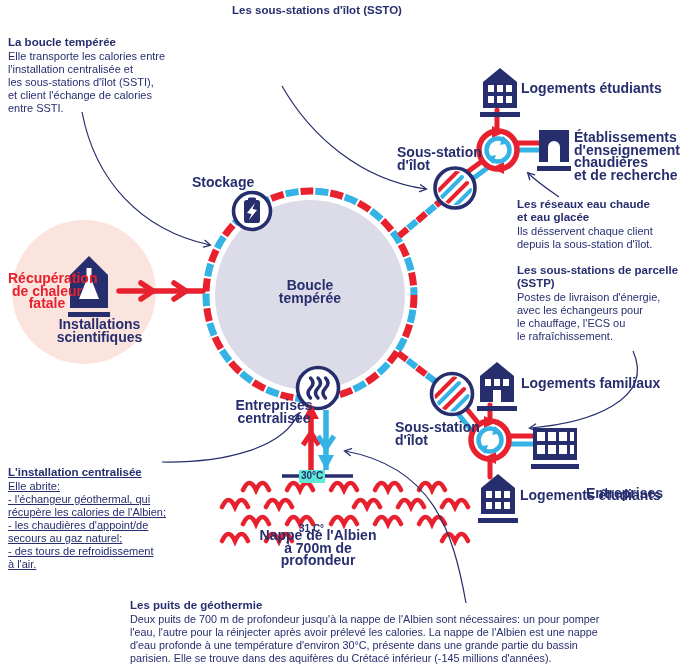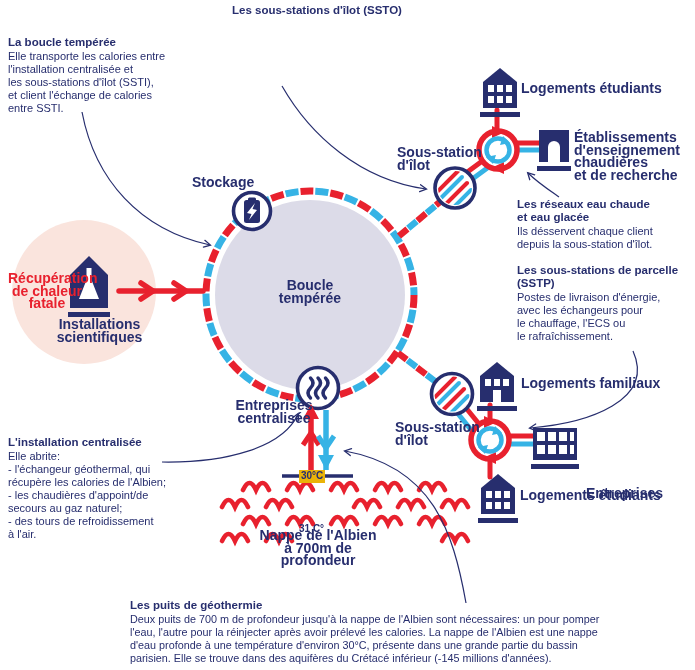--- a/index.html
+++ b/index.html
@@ -6,21 +6,21 @@
   .page{position:relative;width:695px;height:670px;background:#fff;overflow:hidden;
         font-family:"Liberation Sans",sans-serif;}
   .gfx{position:absolute;left:0;top:0;}
   .annot{position:absolute;color:#272e6e;font-size:11px;line-height:13px;font-weight:500;}
   .annot .t{font-weight:700;font-size:11.5px;margin-bottom:1px;}
   .pre{white-space:pre-line;}
   .lbl{position:absolute;font-weight:700;color:#272e6e;font-size:14px;line-height:12.5px;white-space:pre-line;}
   .lbl.red{color:#e8212e;}
   .lbl.ctr{text-align:center;}
   .lbl.small{font-size:10px;}
-  .lbl-30{background:#eab308;padding:0 2px;}
+  .lbl-30{background:#5eead4;padding:0 2px;}
 </style>
 </head>
 <body>
 
 <div class="page">
 
   <svg class="gfx" width="695" height="670" viewBox="0 0 695 670">
     <defs>
       <marker id="ah" markerWidth="12" markerHeight="12" refX="7" refY="4.5" orient="auto" markerUnits="userSpaceOnUse">
         <path d="M1,1 L7.5,4.5 L1,8" stroke="#272e6e" stroke-width="1.3" fill="none" stroke-linecap="round"></path>
@@ -251,21 +251,21 @@
 
   <div class="annot" style="left:517px;top:264px;width:178px;">
     <div class="t pre">Les sous-stations de parcelle
 (SSTP)</div>
     <div class="pre">Postes de livraison d'énergie,
 avec les échangeurs pour
 le chauffage, l'ECS ou
 le rafraîchissement.</div>
   </div>
 
-  <div class="annot" style="left:8px;top:436px;width:190px;">
+  <div class="annot" style="left:8px;top:466px;width:190px;text-decoration:underline;">
     <div class="t">L'installation centralisée</div>
     <div class="pre">Elle abrite:
 - l'échangeur géothermal, qui
 récupère les calories de l'Albien;
 - les chaudières d'appoint/de
 secours au gaz naturel;
 - des tours de refroidissement
 à l'air.</div>
   </div>
 

